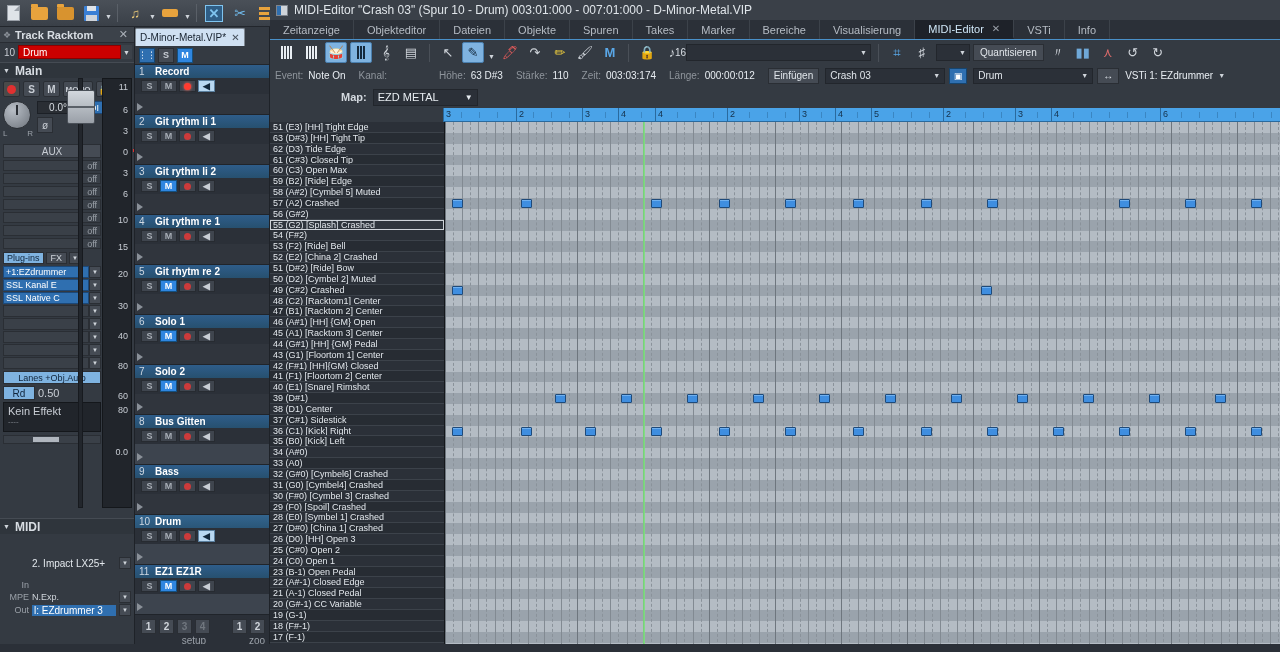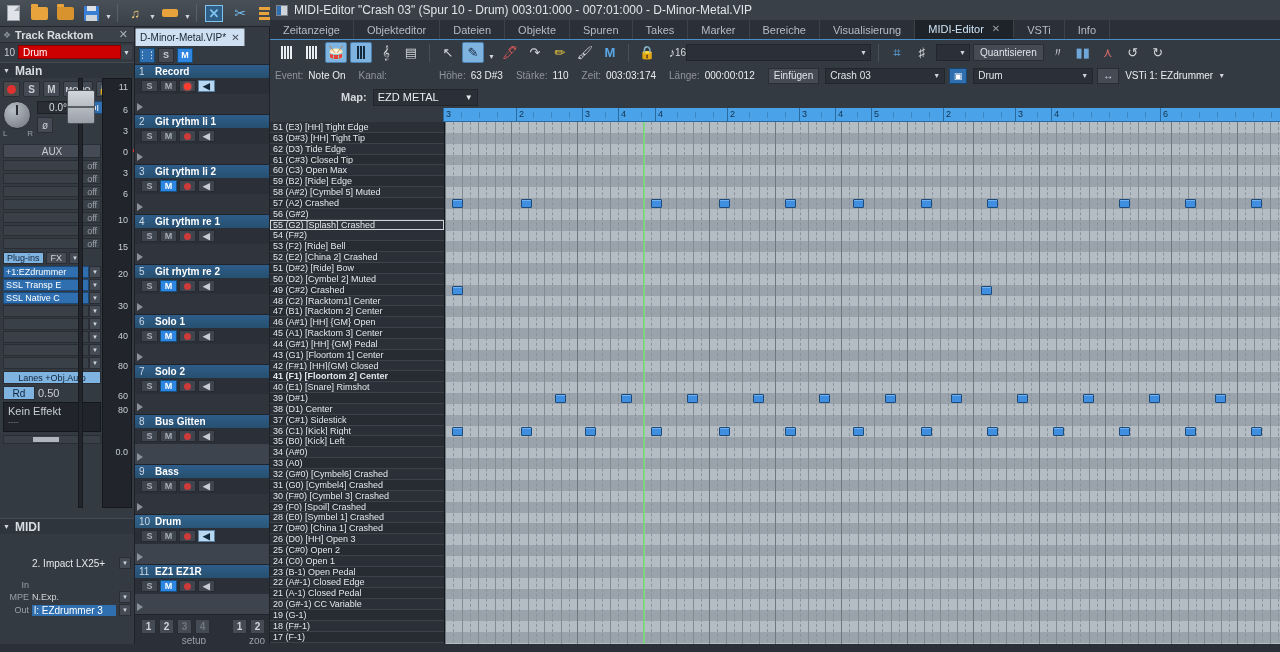--- a/index.html
+++ b/index.html
@@ -333,21 +333,21 @@
       <div class="plug-head">
         <span class="tagblue">Plug-ins</span>
         <span class="taggrey">FX</span>
         <span class="ddsm">▼</span>
       </div>
       <div class="slotrow">
         <span class="slot">+1:EZdrummer</span>
         <span class="ddsm">▼</span>
         </div>
       <div class="slotrow">
-        <span class="slot">SSL Transp E</span>
+        <span class="slot">SSL Kanal E</span>
         <span class="ddsm">▼</span>
         </div>
       <div class="slotrow">
         <span class="slot">SSL Native C</span>
         <span class="ddsm">▼</span>
         </div>
       <div class="slotrow">
         <span class="slot empty"></span>
         <span class="ddsm">▼</span>
         </div>
@@ -908,21 +908,21 @@
       <div class="nl-row dark" style="top: 141.05px;">51 (D#2) [Ride] Bow</div>
       <div class="nl-row" style="top: 151.9px;">50 (D2) [Cymbel 2] Muted</div>
       <div class="nl-row dark" style="top: 162.75px;">49 (C#2) Crashed</div>
       <div class="nl-row" style="top: 173.6px;">48 (C2) [Racktom1] Center</div>
       <div class="nl-row dark" style="top: 184.45px;">47 (B1) [Racktom 2] Center</div>
       <div class="nl-row" style="top: 195.3px;">46 (A#1) [HH] {GM} Open</div>
       <div class="nl-row dark" style="top: 206.15px;">45 (A1) [Racktom 3] Center</div>
       <div class="nl-row" style="top: 217px;">44 (G#1) [HH] {GM} Pedal</div>
       <div class="nl-row dark" style="top: 227.85px;">43 (G1) [Floortom 1] Center</div>
       <div class="nl-row" style="top: 238.7px;">42 (F#1) [HH]{GM} Closed</div>
-      <div class="nl-row dark" style="top: 249.55px; font-weight: bold;">41 (F1) [Floortom 2] Center</div>
+      <div class="nl-row dark" style="top: 249.55px;">41 (F1) [Floortom 2] Center</div>
       <div class="nl-row" style="top: 260.4px;">40 (E1) [Snare] Rimshot</div>
       <div class="nl-row dark" style="top: 271.25px;">39 (D#1)</div>
       <div class="nl-row" style="top: 282.1px;">38 (D1) Center</div>
       <div class="nl-row dark" style="top: 292.95px;">37 (C#1) Sidestick</div>
       <div class="nl-row" style="top: 303.8px;">36 (C1) [Kick] Right</div>
       <div class="nl-row dark" style="top: 314.65px;">35 (B0) [Kick] Left</div>
       <div class="nl-row" style="top: 325.5px;">34 (A#0)</div>
       <div class="nl-row dark" style="top: 336.35px;">33 (A0)</div>
       <div class="nl-row" style="top: 347.2px;">32 (G#0) [Cymbel6] Crashed</div>
       <div class="nl-row dark" style="top: 358.05px;">31 (G0) [Cymbel4] Crashed</div>

